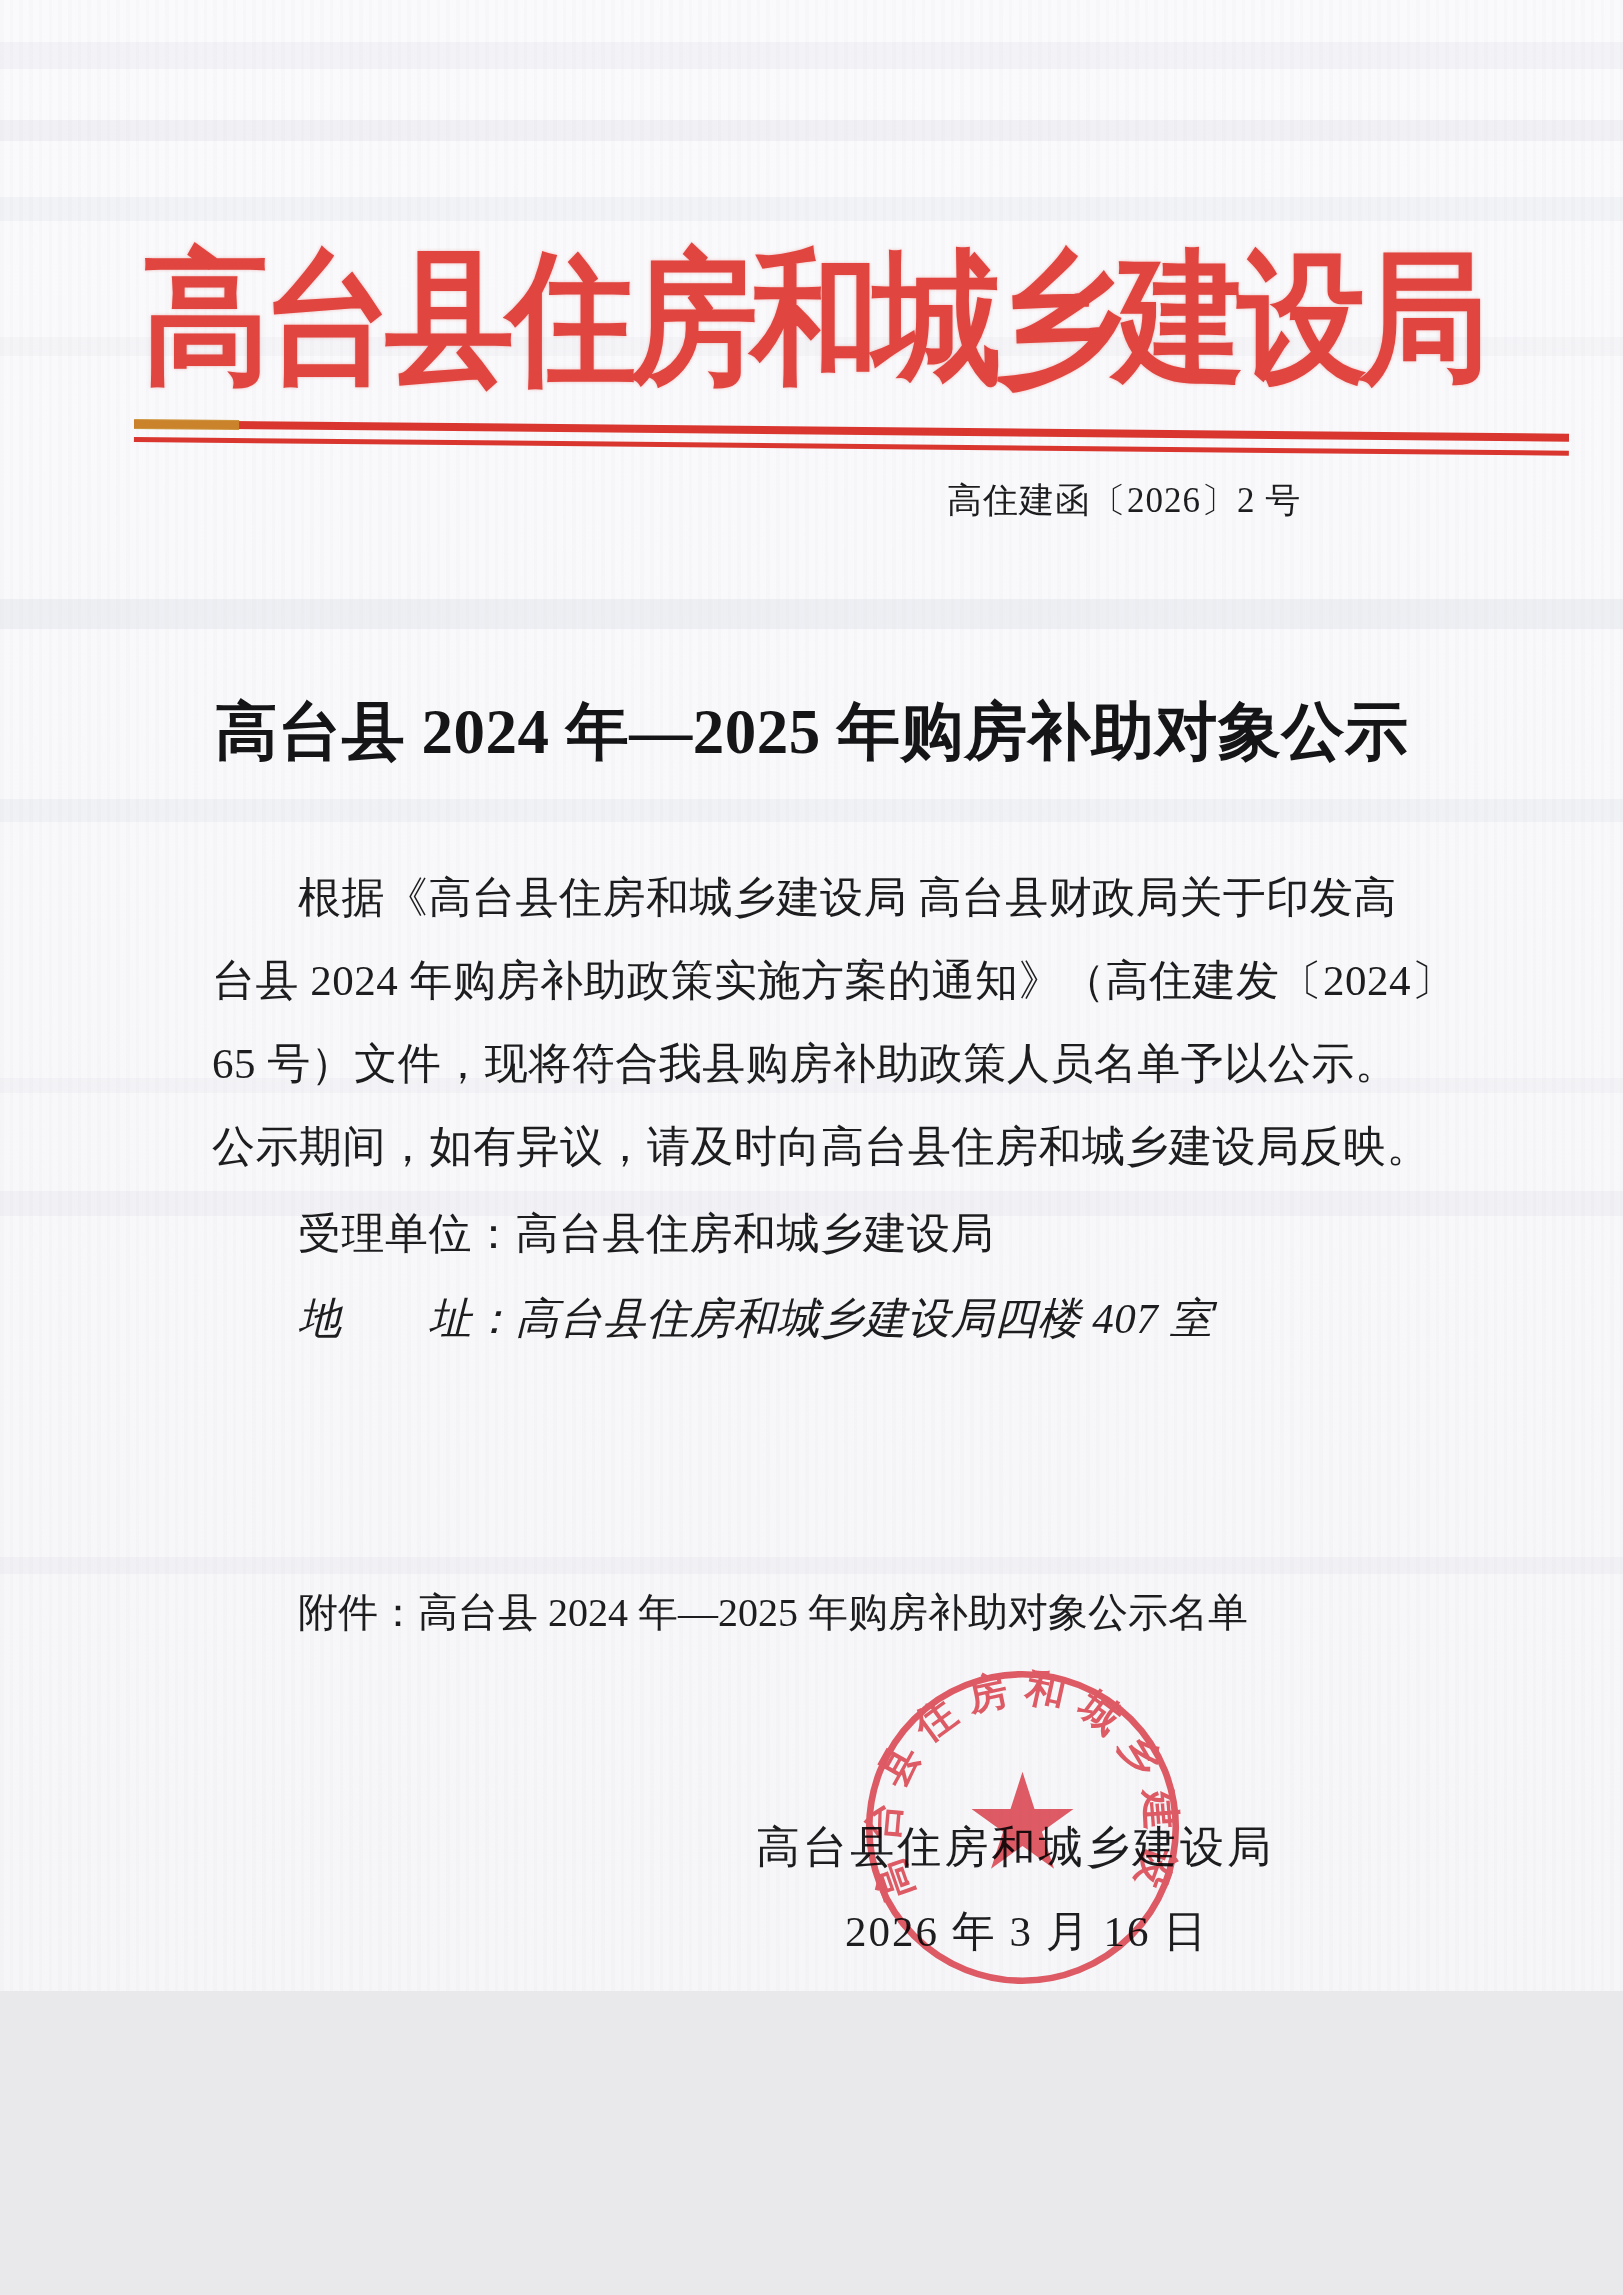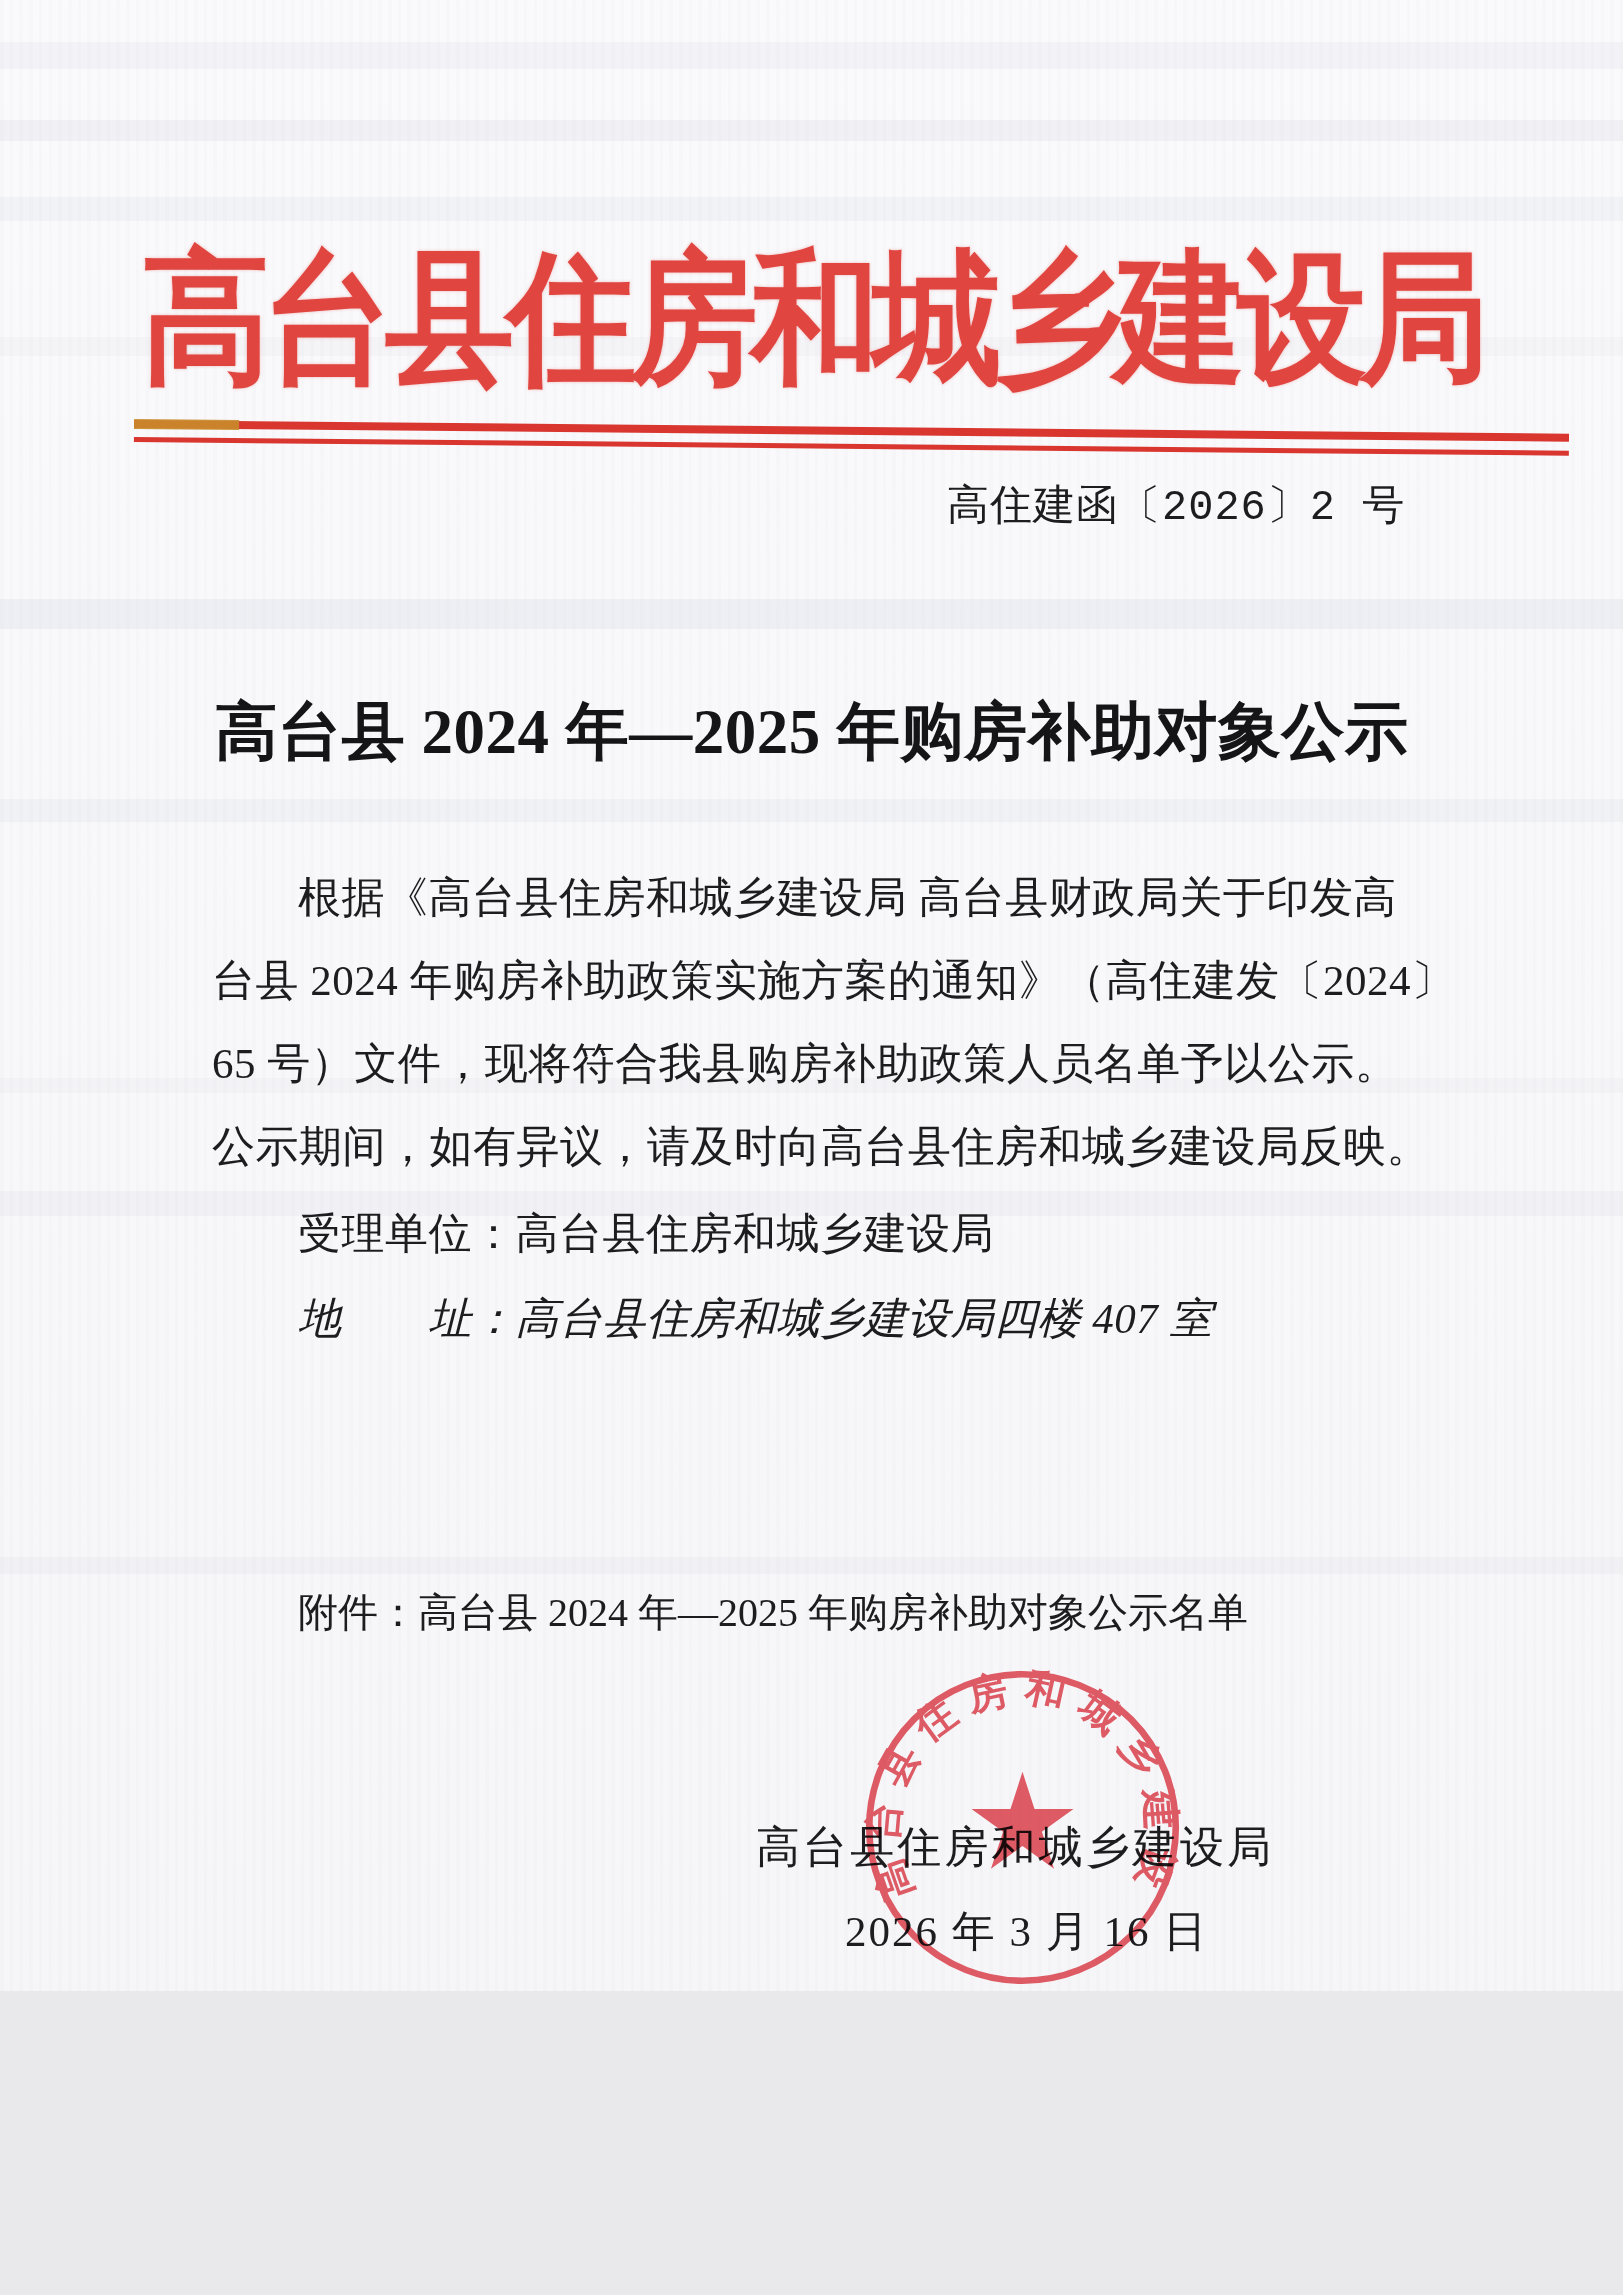--- a/index.html
+++ b/index.html
@@ -33,21 +33,21 @@
   .sep-top{
     position:absolute;top:420px;left:134px;width:1435px;
     transform:rotate(0.55deg);transform-origin:left center;
   }
   .sep-top .lineA{height:8.2px;background:#d8362f;}
   .sep-top .lineB{height:5.1px;background:#d8362f;margin-top:9.2px;}
   .sep-top .orange{position:absolute;top:-1px;left:0;width:105px;height:10.2px;background:#c98b2b;opacity:.9;}
 
   .doc-number{
     position:absolute;top:477px;left:947px;
-    font-size:42px;color:#1d1d1f;white-space:nowrap;letter-spacing:1px;font-family:Liberation Mono, monospace;
+    font-size:35px;color:#1d1d1f;white-space:nowrap;letter-spacing:1px;
   }
   .doc-title{
     position:absolute;top:689px;left:0;width:100%;
     text-align:center;font-size:63px;font-weight:700;color:#151517;
     letter-spacing:0.5px;white-space:nowrap;
   }
   .body-line{
     position:absolute;left:212px;width:1309px;
     font-size:43px;color:#1d1d1f;white-space:nowrap;letter-spacing:0.5px;
   }

